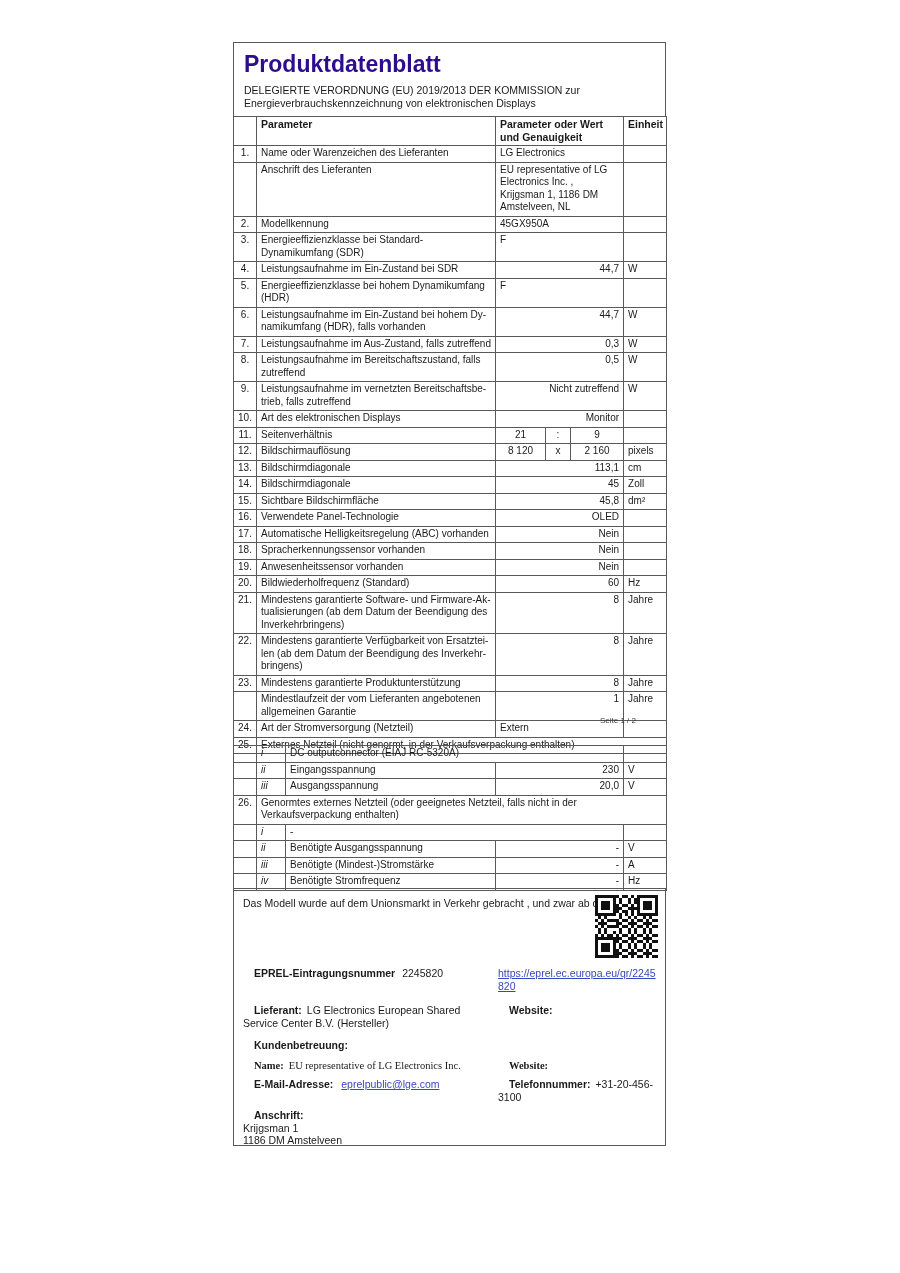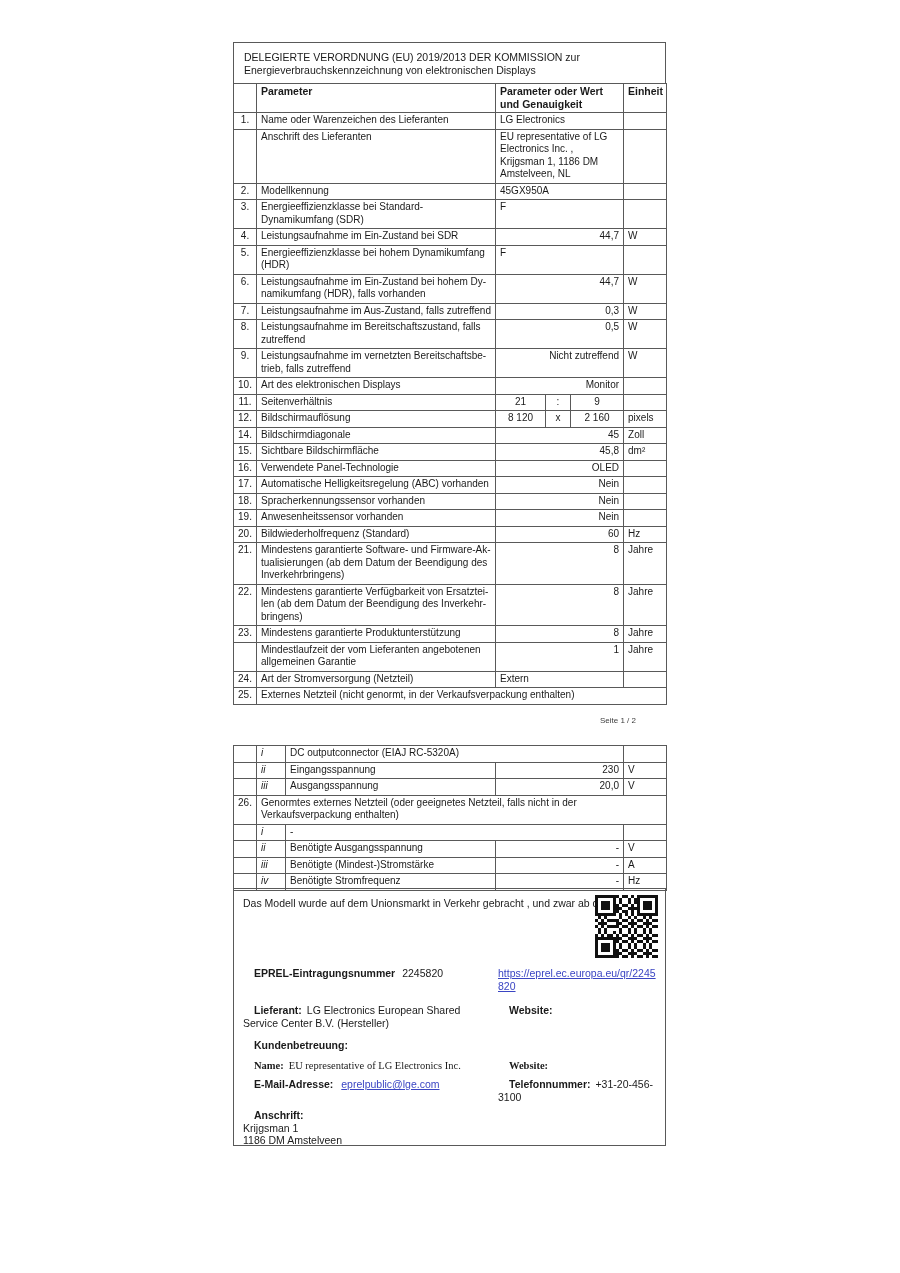--- a/index.html
+++ b/index.html
@@ -42,20 +42,21 @@
   .mt-mail{margin-top:6px;}
   .mt-ansch{margin-top:5px;}
 </style>
 </head>
 <body>
 
 <div class="canvas">
 
   <div class="sheet">
     <div class="sheet-head">
+      <h1 class="doc-title">Produktdatenblatt</h1>
       <div class="subtitle">DELEGIERTE VERORDNUNG (EU) 2019/2013 DER KOMMISSION zur</div>
       <div class="subtitle">Energieverbrauchskennzeichnung von elektronischen Displays</div>
     </div>
     <table class="ds">
       <colgroup>
         <col style="width:23px">
           <col style="width:239px">
           <col style="width:50px">
         <col style="width:25px">
           <col style="width:53px">
@@ -144,20 +145,26 @@
             <td class="sub">9</td>
             <td class="val-l"></td>
           </tr>
           <tr>
             <td class="num">12.</td>
             <td class="val-l">Bildschirmauflösung</td>
             <td class="sub">8 120</td>
             <td class="sub">x</td>
             <td class="sub">2 160</td>
             <td class="val-l">pixels</td>
+          </tr>
+          <tr>
+            <td class="num">13.</td>
+            <td class="val-l">Bildschirmdiagonale</td>
+            <td class="val-r" colspan="3">113,1</td>
+            <td class="val-l">cm</td>
           </tr>
           <tr>
             <td class="num">14.</td>
             <td class="val-l">Bildschirmdiagonale</td>
             <td class="val-r" colspan="3">45</td>
             <td class="val-l">Zoll</td>
           </tr>
           <tr>
             <td class="num">15.</td>
             <td class="val-l">Sichtbare Bildschirmfläche</td>

